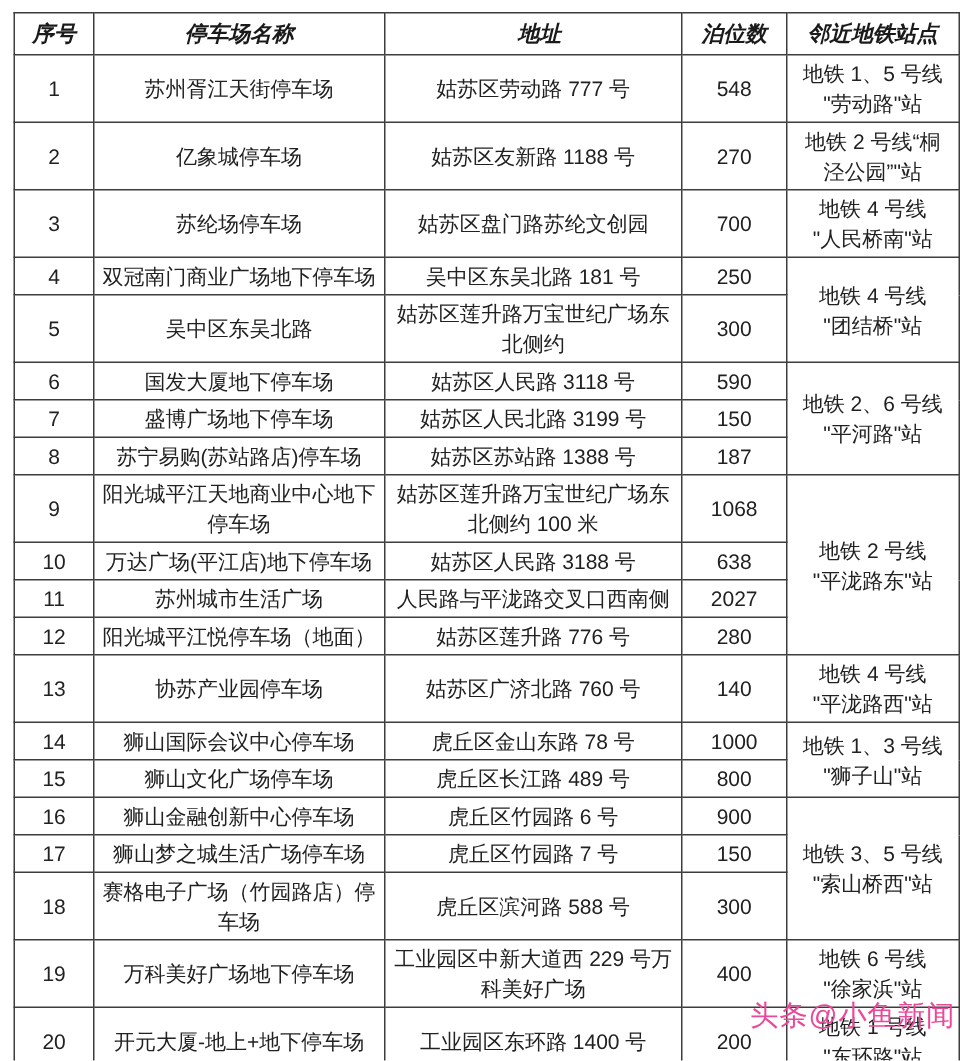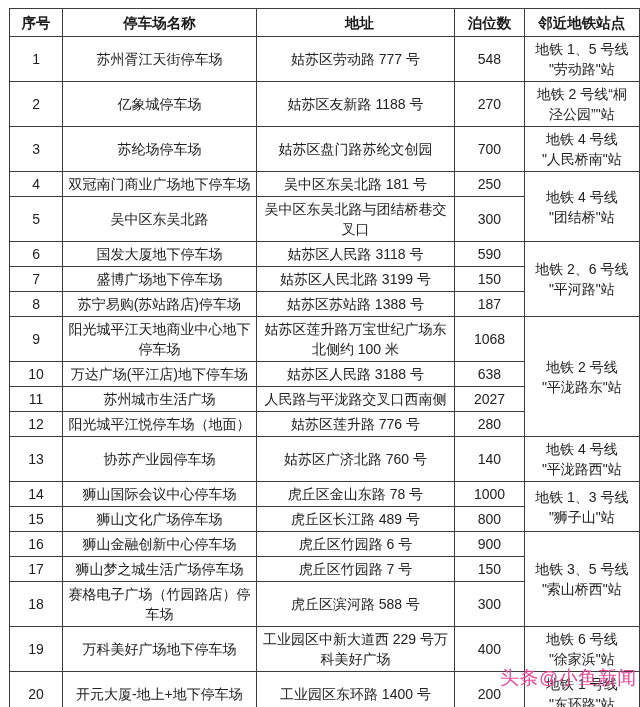--- a/index.html
+++ b/index.html
@@ -36,20 +36,21 @@
     line-height: 20px;
     color: #212121;
     padding: 2px 4px;
     word-break: break-all;
   }
   .parking-table th {
     font-weight: bold;
     font-size: 14.5px;
     height: 23px;
     color: #1a1a1a;
+    font-style: italic;
   }
   .parking-table td.metro {
     white-space: pre-line;
   }
   .watermark {
     position: absolute;
     left: 500px;
     top: 667px;
     font-size: 19px;
     line-height: 22px;
@@ -103,21 +104,21 @@
           <td>4</td>
           <td>双冠南门商业广场地下停车场</td>
           <td>吴中区东吴北路 181 号</td>
           <td>250</td>
           <td class="metro" rowspan="2">地铁 4 号线
 "团结桥"站</td>
         </tr>
         <tr>
           <td>5</td>
           <td>吴中区东吴北路</td>
-          <td>吴中区东吴北路与团结桥巷交叉口</td>
+          <td>姑苏区莲升路万宝世纪广场东北侧约</td>
           <td>300</td>
         </tr>
         <tr>
           <td>6</td>
           <td>国发大厦地下停车场</td>
           <td>姑苏区人民路 3118 号</td>
           <td>590</td>
           <td class="metro" rowspan="3">地铁 2、6 号线
 "平河路"站</td>
         </tr>

